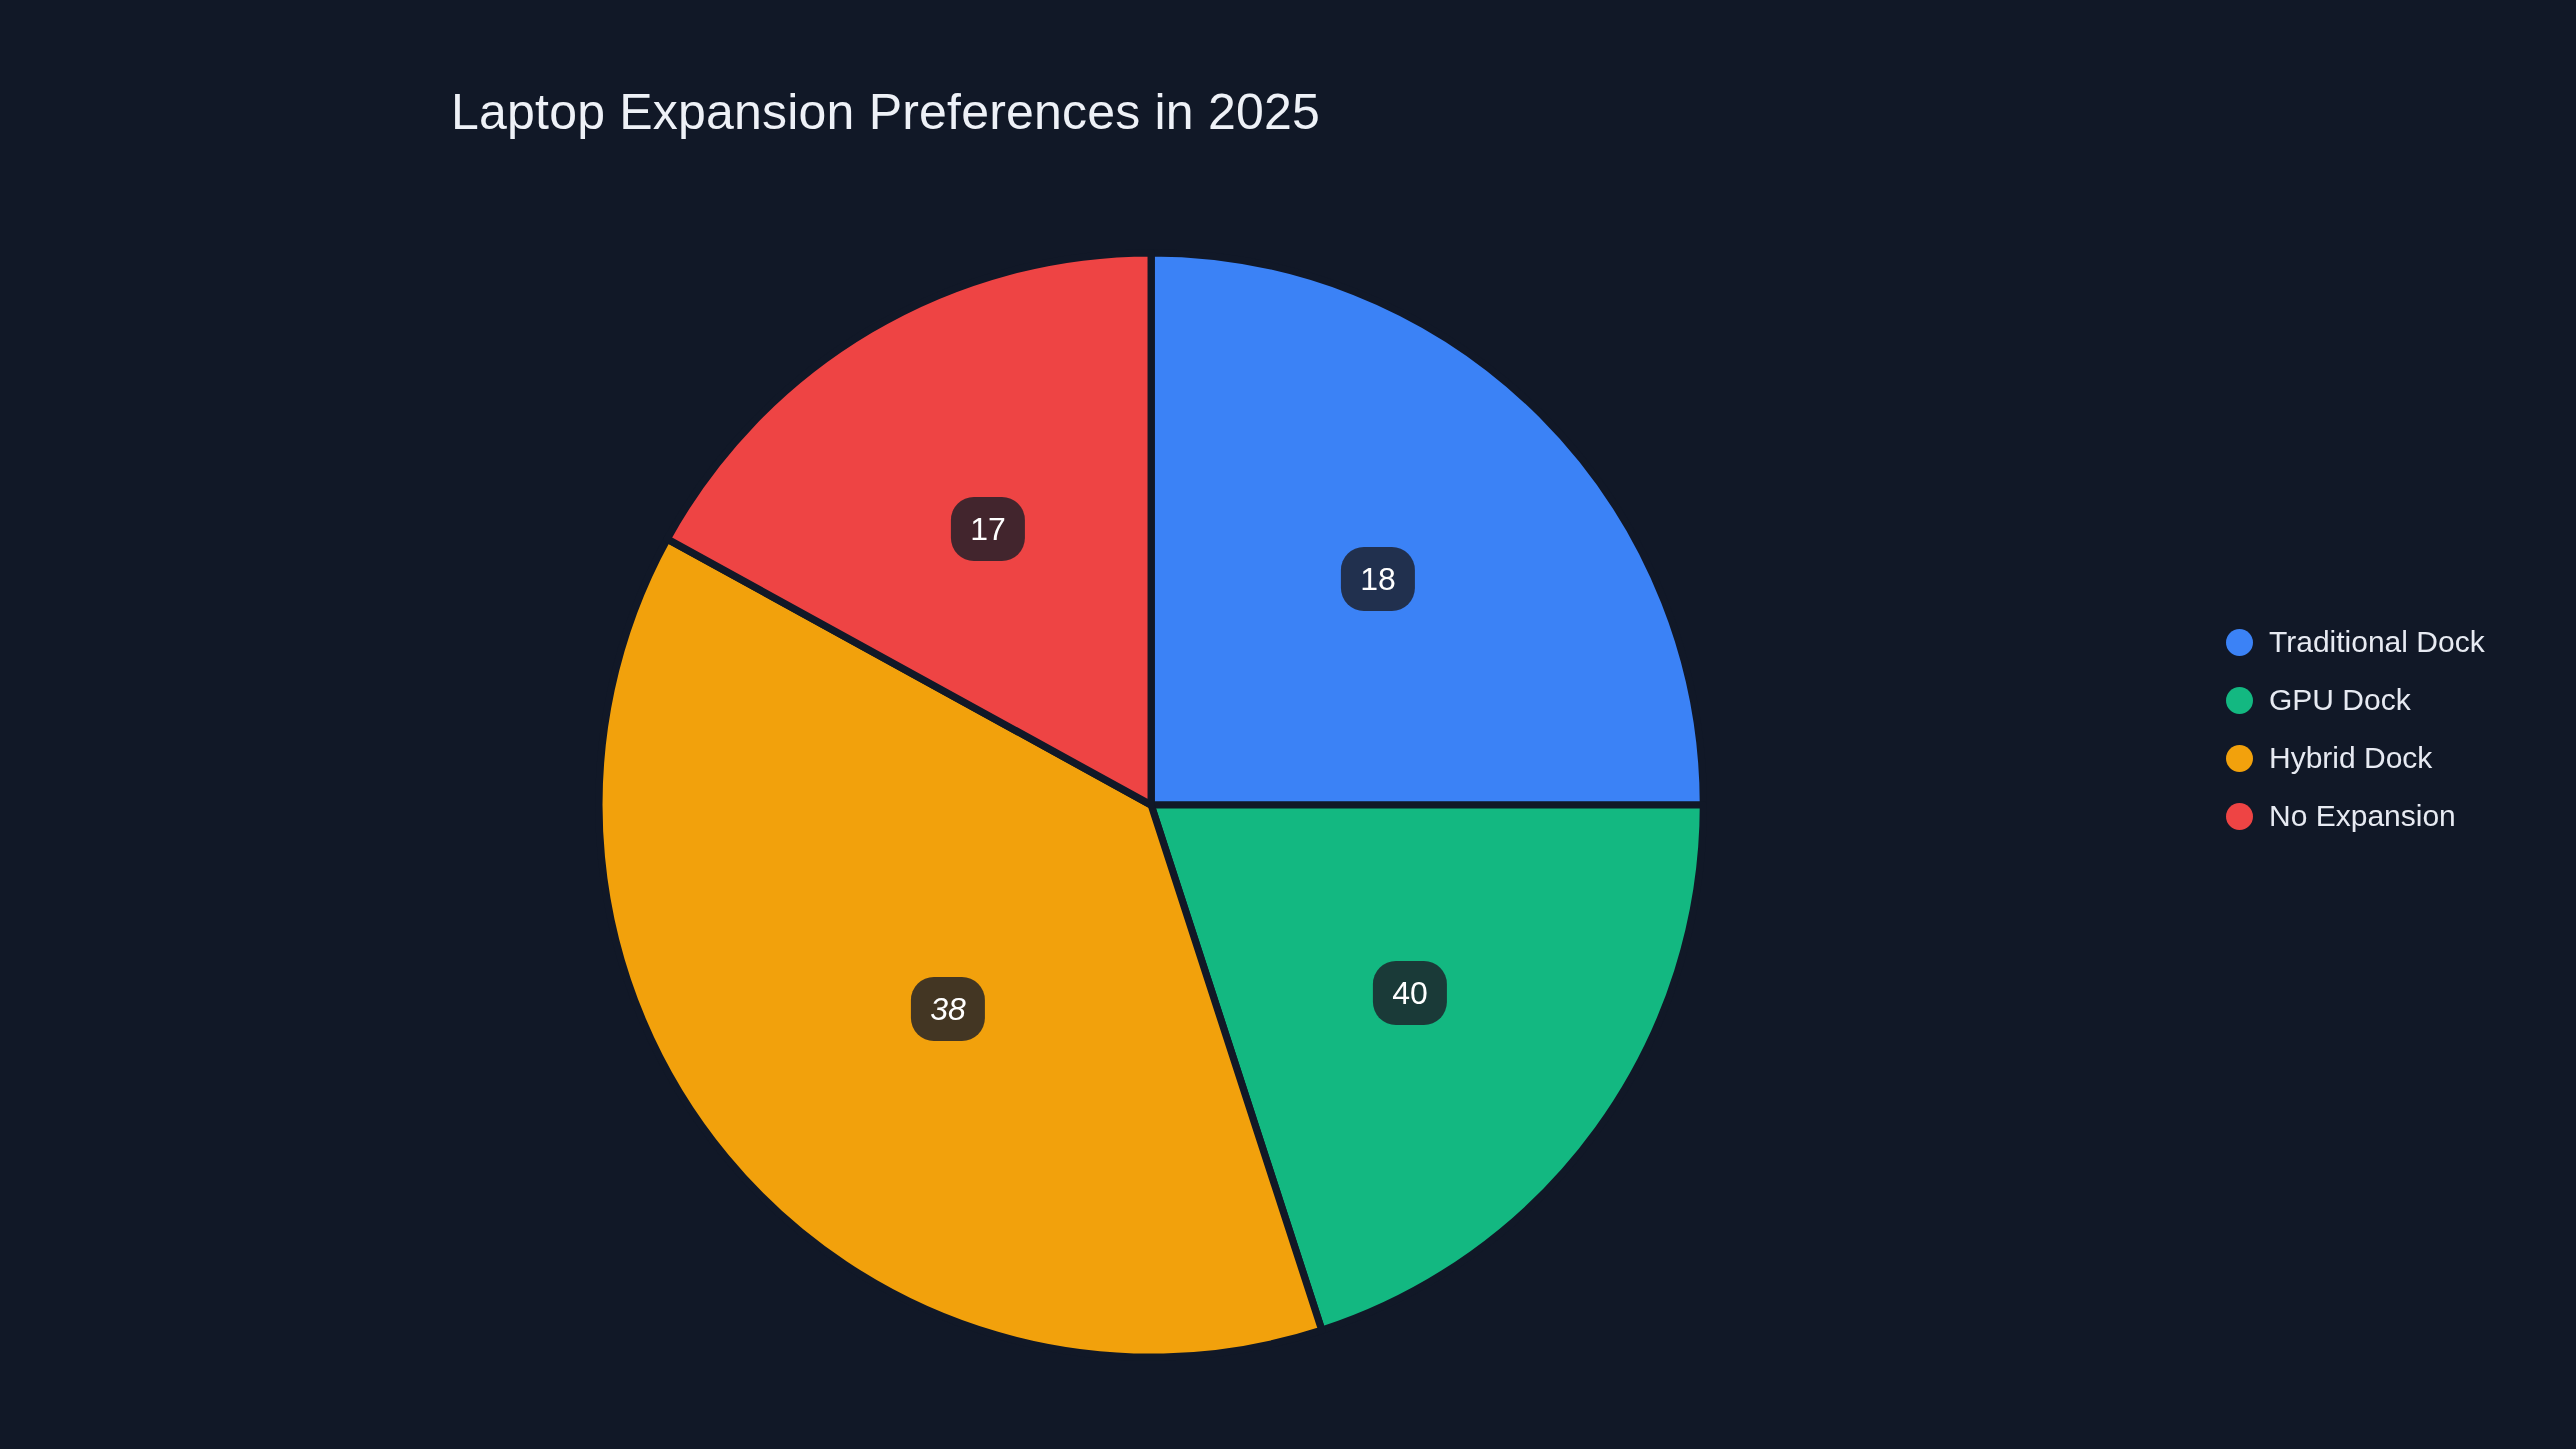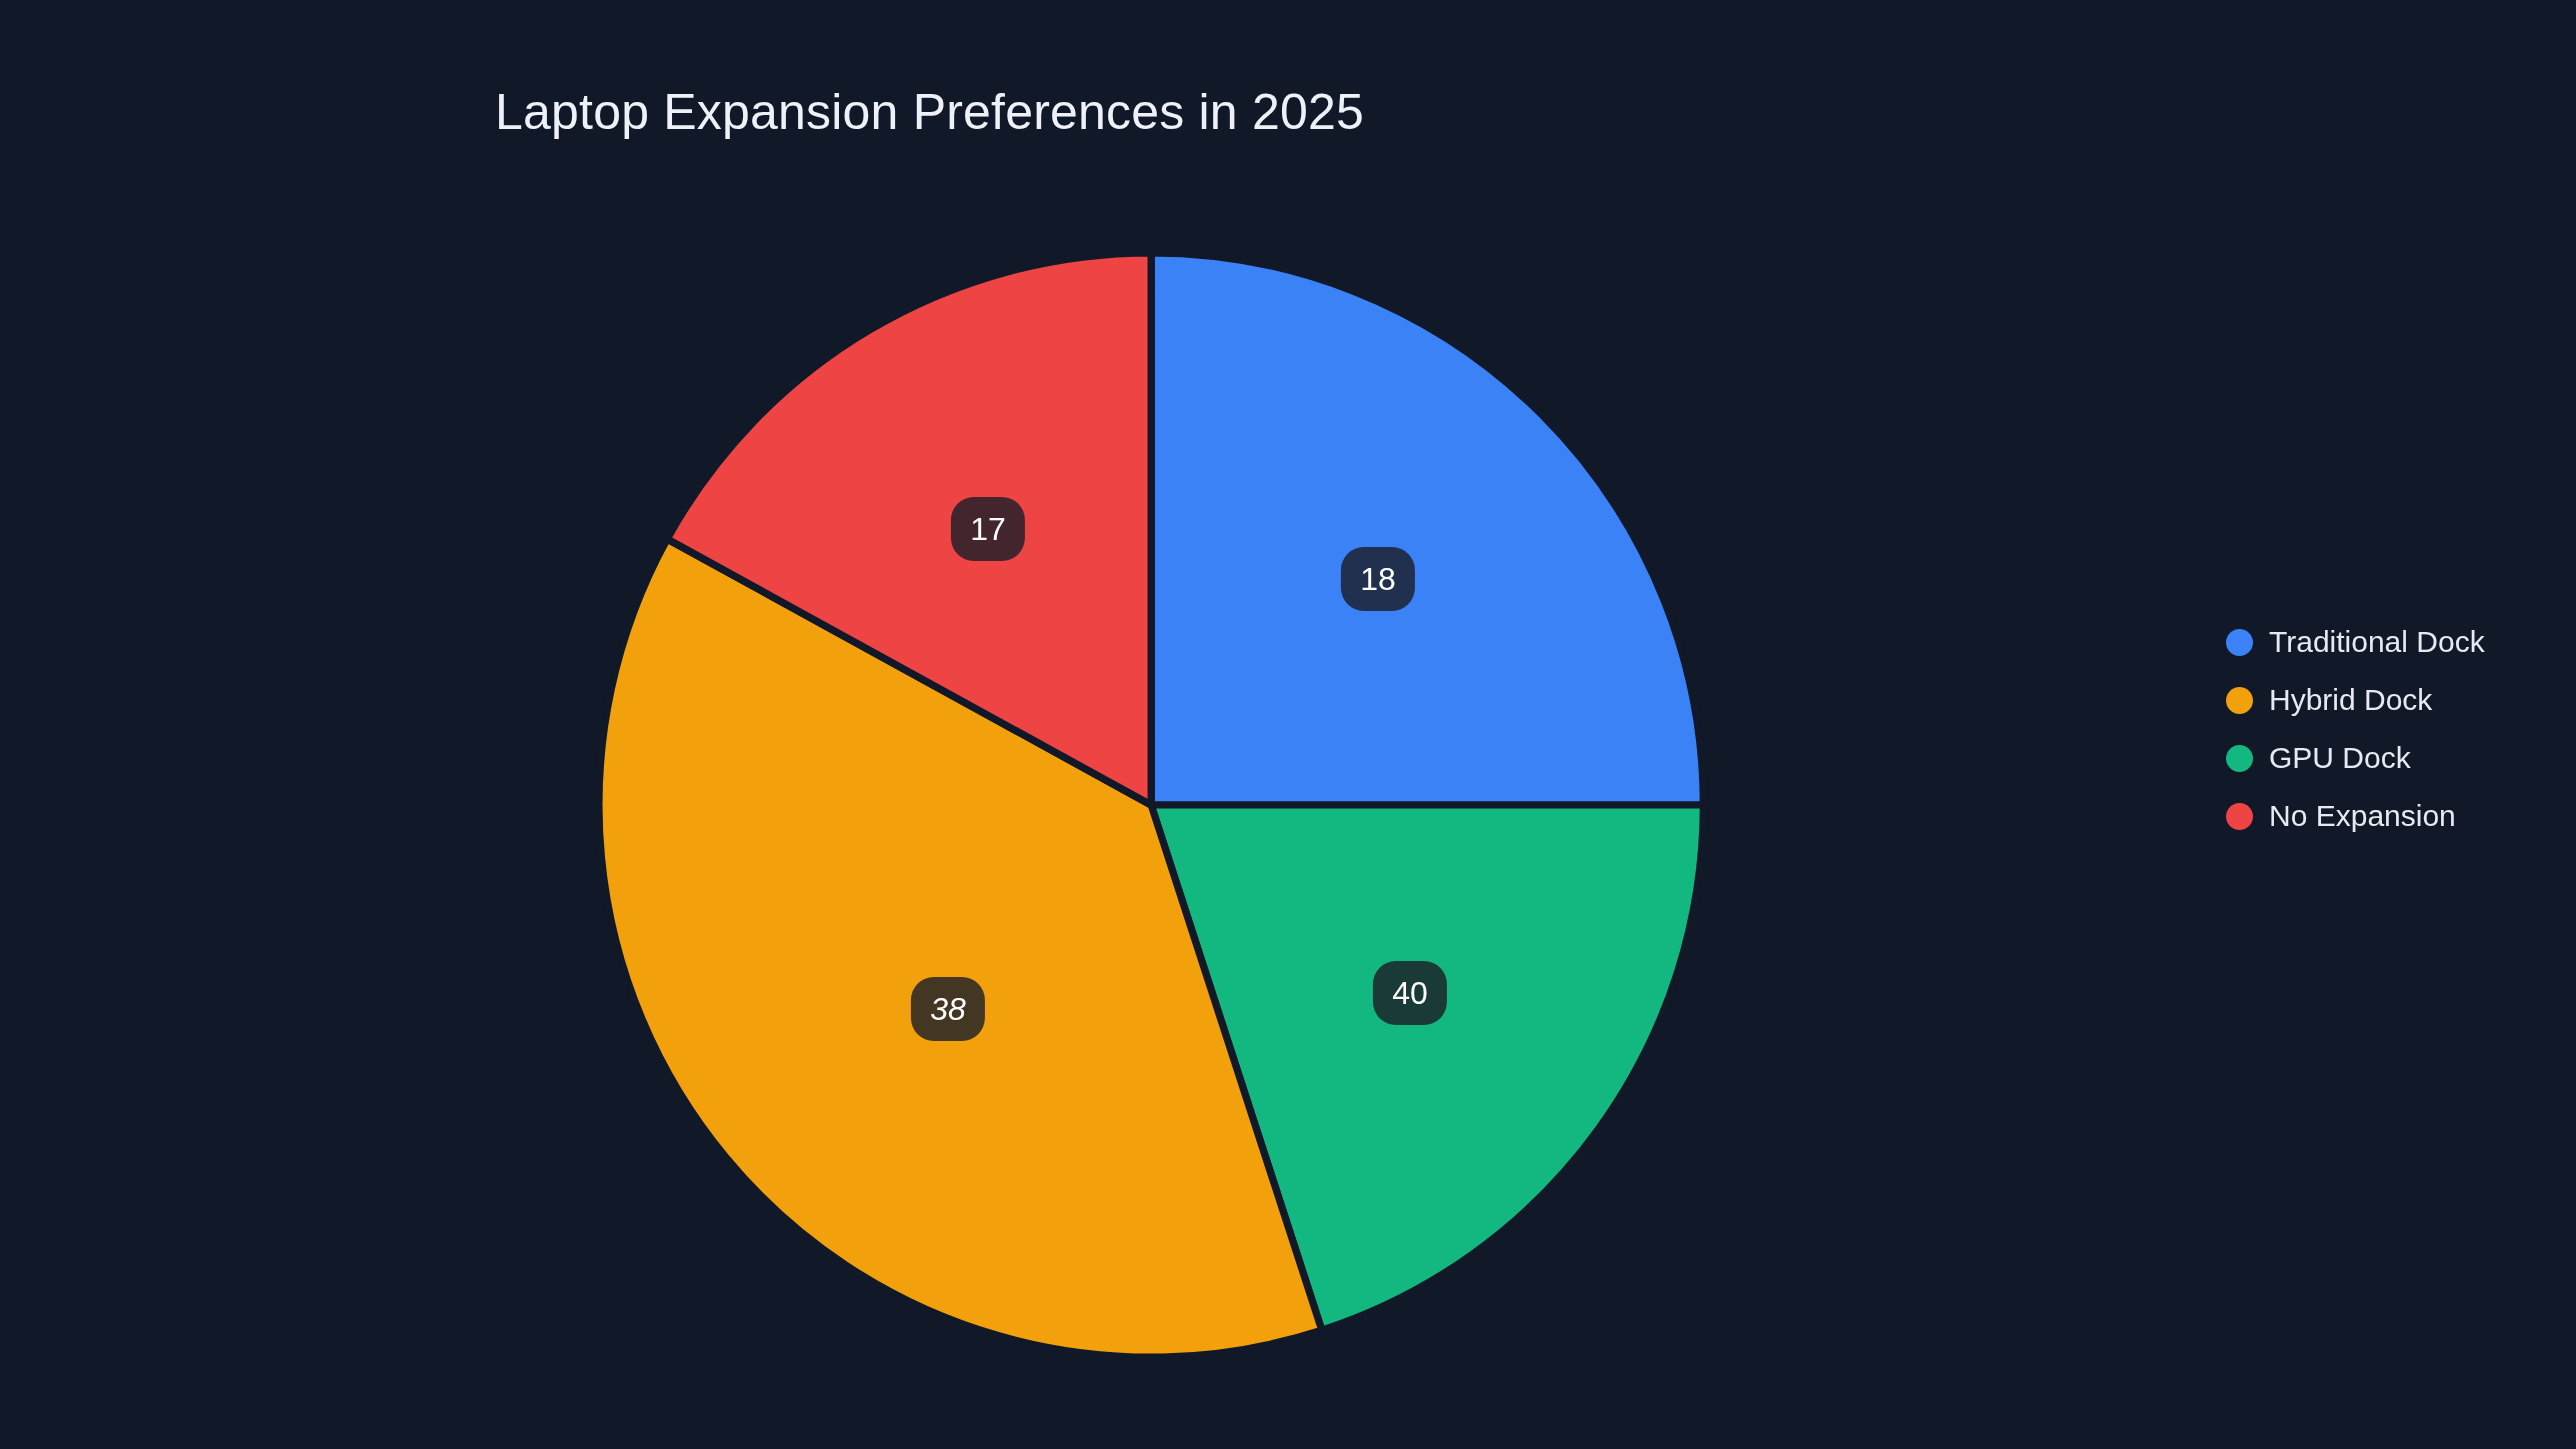--- a/index.html
+++ b/index.html
@@ -25,21 +25,20 @@
     left: 0;
     top: 87px;
     width: 1771px;
     text-align: center;
     color: #eef1f7;
     font-size: 50px;
     font-weight: 400;
     letter-spacing: 0.2px;
     line-height: 1;
     white-space: nowrap;
-    margin-left: 44px;
   }
   #pie-area {
     position: absolute;
     left: 0;
     top: 0;
     width: 2576px;
     height: 1449px;
   }
   #pie-svg {
     position: absolute;
@@ -109,26 +108,26 @@
         <div class="slice-label" style="left: 988px; top: 529px;">17</div>
       </div>
   </div>
 
   <div id="legend">
       <div class="legend-item">
         <span class="legend-swatch" style="background: rgb(59, 130, 246);"></span>
         <span class="legend-label">Traditional Dock</span>
       </div>
       <div class="legend-item">
+        <span class="legend-swatch" style="background: rgb(19, 184, 129);"></span>
+        <span class="legend-label">GPU Dock</span>
+      </div>
+      <div class="legend-item">
         <span class="legend-swatch" style="background: rgb(242, 161, 12);"></span>
         <span class="legend-label">Hybrid Dock</span>
-      </div>
-      <div class="legend-item">
-        <span class="legend-swatch" style="background: rgb(19, 184, 129);"></span>
-        <span class="legend-label">GPU Dock</span>
       </div>
       <div class="legend-item">
         <span class="legend-swatch" style="background: rgb(238, 68, 68);"></span>
         <span class="legend-label">No Expansion</span>
       </div>
     </div>
 
 </div>
 
 

